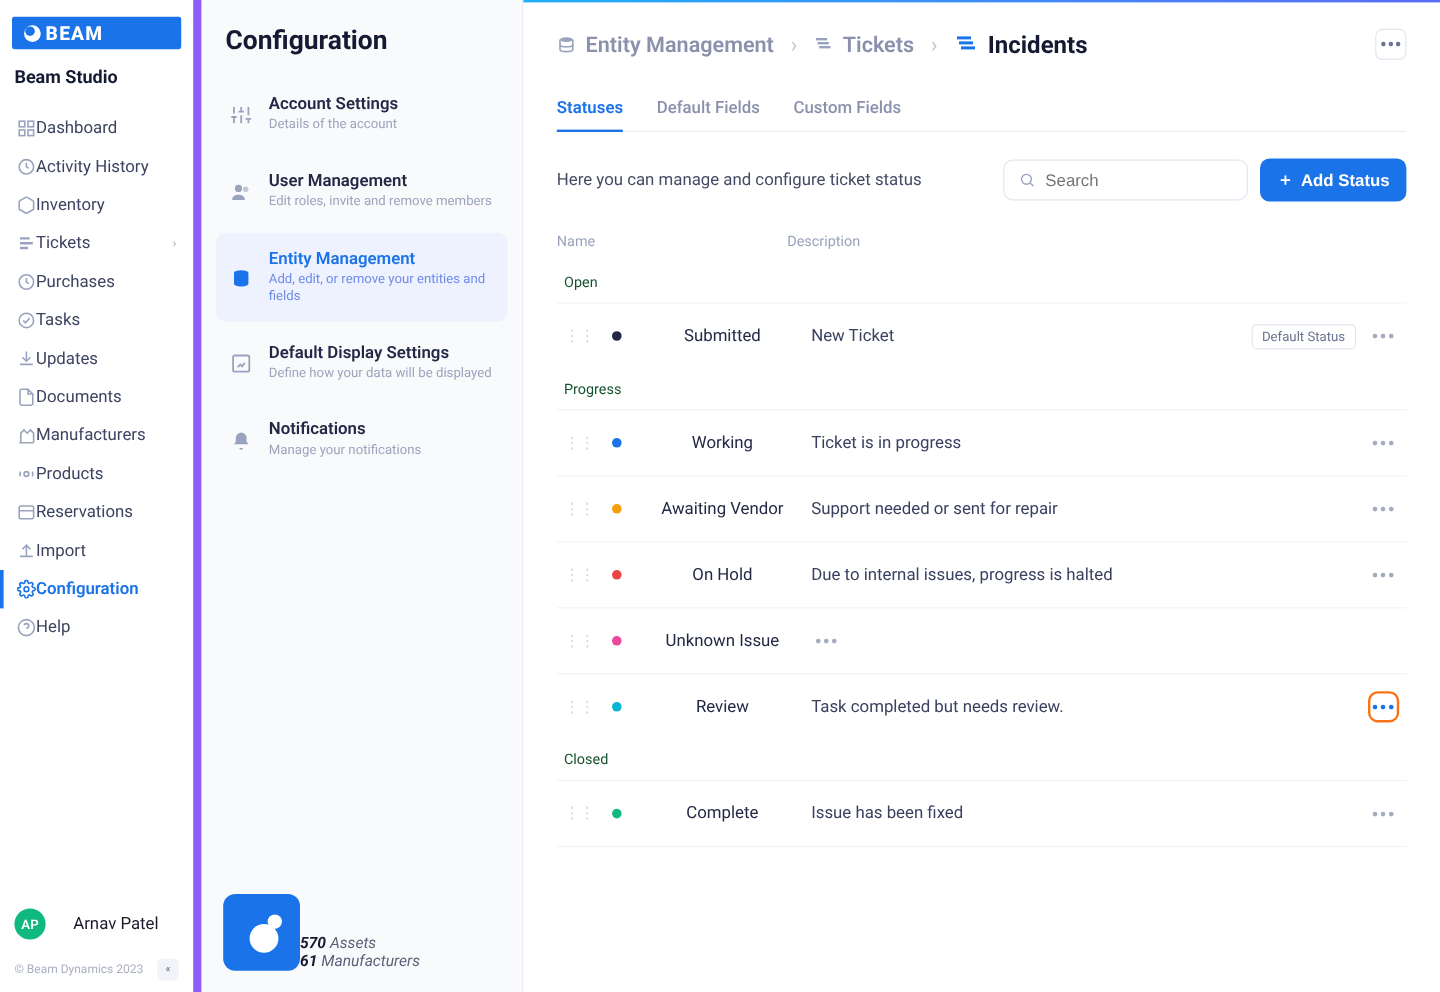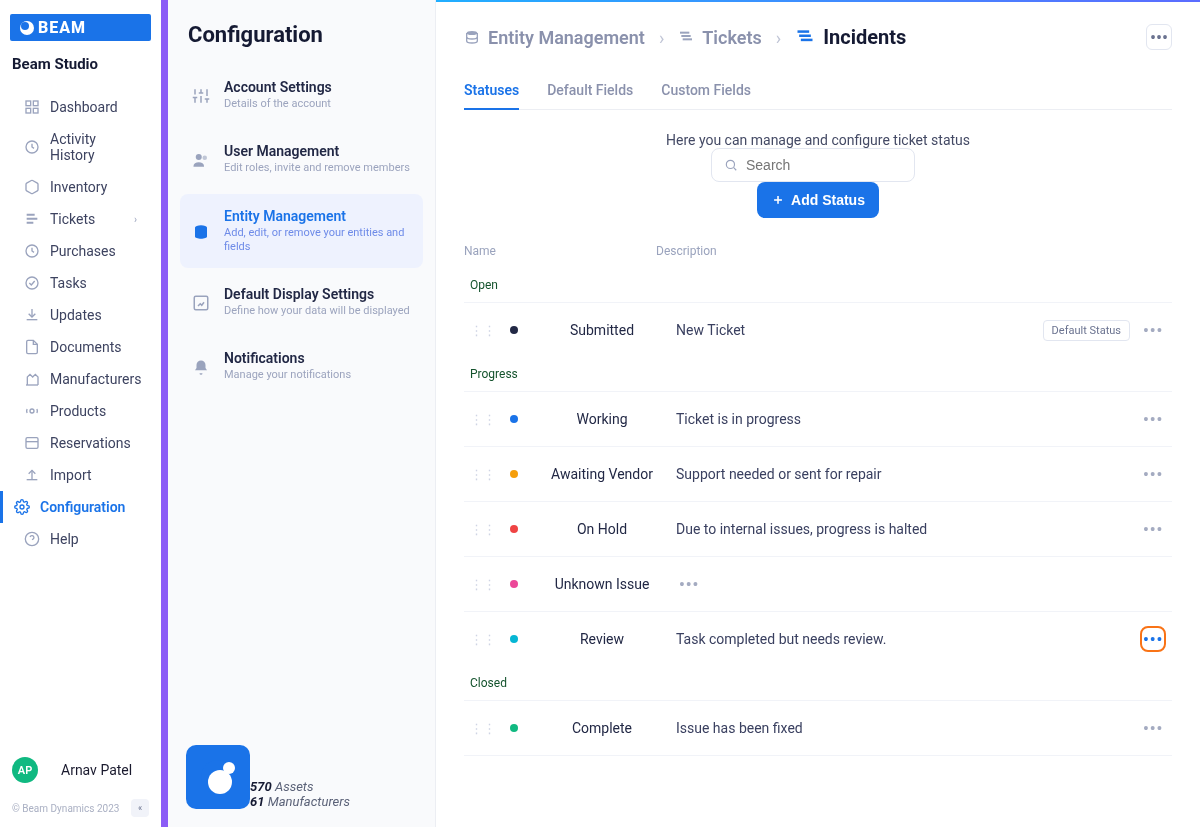--- a/index.html
+++ b/index.html
@@ -7,21 +7,21 @@
 .top-accent { height: 2px; background: linear-gradient(90deg, #00d4ff, #5b6cff); position: absolute; top: 0; left: 0; right: 0; }
 .app { display: flex; height: 827px; position: relative; }
 
 
 .sidebar { width: 168px; border-right: 7px solid #8b5cf6; display: flex; flex-direction: column; background: #fff; }
 .logo-box { background: #1a73e8; color: #fff; font-weight: 800; font-size: 16px; padding: 4px 10px; display: inline-flex; align-items: center; gap: 4px; margin: 14px 10px 6px 10px; border-radius: 2px; letter-spacing: 1px; }
 .logo-box .dot { width: 14px; height: 14px; border-radius: 50%; background: #fff; display: inline-block; position: relative; }
 .logo-box .dot::after { content: ""; position: absolute; width: 8px; height: 8px; background: #1a73e8; border-radius: 50%; top: 1px; left: 1px; }
 .studio { font-weight: 700; font-size: 15px; padding: 8px 12px 18px; color: #151a33; }
 .nav { list-style: none; flex: 1; }
-.nav li { display: flex; align-items: center; gap: 10px; padding: 8px 24px; font-size: 14px; color: #3d4360; cursor: pointer; }
+.nav li { display: flex; align-items: center; padding: 8px 14px; font-size: 14px; color: #3d4360; cursor: pointer; }
 .nav li .ico { width: 16px; height: 16px; color: #9aa3bd; display: flex; align-items: center; justify-content: center; }
 .nav li.active { color: #1a73e8; border-left: 3px solid #1a73e8; padding-left: 11px; font-weight: 600; }
 .nav li.active .ico { color: #1a73e8; }
 .nav li .chev { margin-left: auto; color: #9aa3bd; font-size: 10px; }
 .user-row { display: flex; align-items: center; gap: 23px; padding: 10px 12px; font-size: 14px; }
 .avatar { width: 26px; height: 26px; border-radius: 50%; background: #10b981; color: #fff; display: flex; align-items: center; justify-content: center; font-size: 11px; font-weight: 600; }
 .copyright { font-size: 10px; color: #aab0c3; padding: 6px 12px 10px; display: flex; align-items: center; justify-content: space-between; }
 .collapse-ico { width: 18px; height: 18px; border-radius: 4px; background: #f1f3f9; display: flex; align-items: center; justify-content: center; font-size: 9px; color: #6b7390; }
 
 
@@ -51,21 +51,21 @@
 .bc .crumb.active { color: #151a33; font-size: 20px; font-weight: 700; }
 .bc .crumb.active .bc-ico { color: #1a73e8; }
 .bc .sep { color: #c0c5d6; }
 .bc-more { margin-left: auto; width: 26px; height: 26px; border: 1px solid #e2e6f0; border-radius: 6px; display: flex; align-items: center; justify-content: center; color: #6b7390; cursor: pointer; }
 .bc-ico { color: #9aa3bd; display: flex; }
 
 .tabs { display: flex; gap: 28px; border-bottom: 1px solid #eceef3; margin-bottom: 22px; }
 .tab { padding: 8px 0 10px; font-size: 14px; color: #8a91ac; cursor: pointer; font-weight: 500; border-bottom: 2px solid transparent; margin-bottom: -1px; }
 .tab.active { color: #1a73e8; border-bottom-color: #1a73e8; font-weight: 600; }
 
-.toolbar { display: flex; align-items: center; margin-bottom: 20px; flex-direction: column; }
+.toolbar { display: flex; align-items: center; margin-bottom: 20px; }
 .toolbar .hint { font-size: 14px; color: #444a65; flex: 1; }
 .search { display: flex; align-items: center; border: 1px solid #e2e6f0; border-radius: 8px; padding: 8px 12px; width: 204px; margin-right: 10px; }
 .search input { border: none; outline: none; font-size: 14px; width: 100%; background: transparent; color: #444a65; }
 .search .s-ico { color: #9aa3bd; margin-right: 8px; }
 .add-btn { background: #1a73e8; color: #fff; border: none; border-radius: 8px; padding: 9px 14px; font-size: 14px; font-weight: 600; display: flex; align-items: center; gap: 6px; cursor: pointer; }
 
 .table-head { display: flex; font-size: 12px; color: #9aa3bd; padding: 6px 0 10px; }
 .col-name { width: 192px; }
 .col-desc { flex: 1; }
 .group-label { font-size: 12px; color: #14532d; padding: 10px 6px;}

